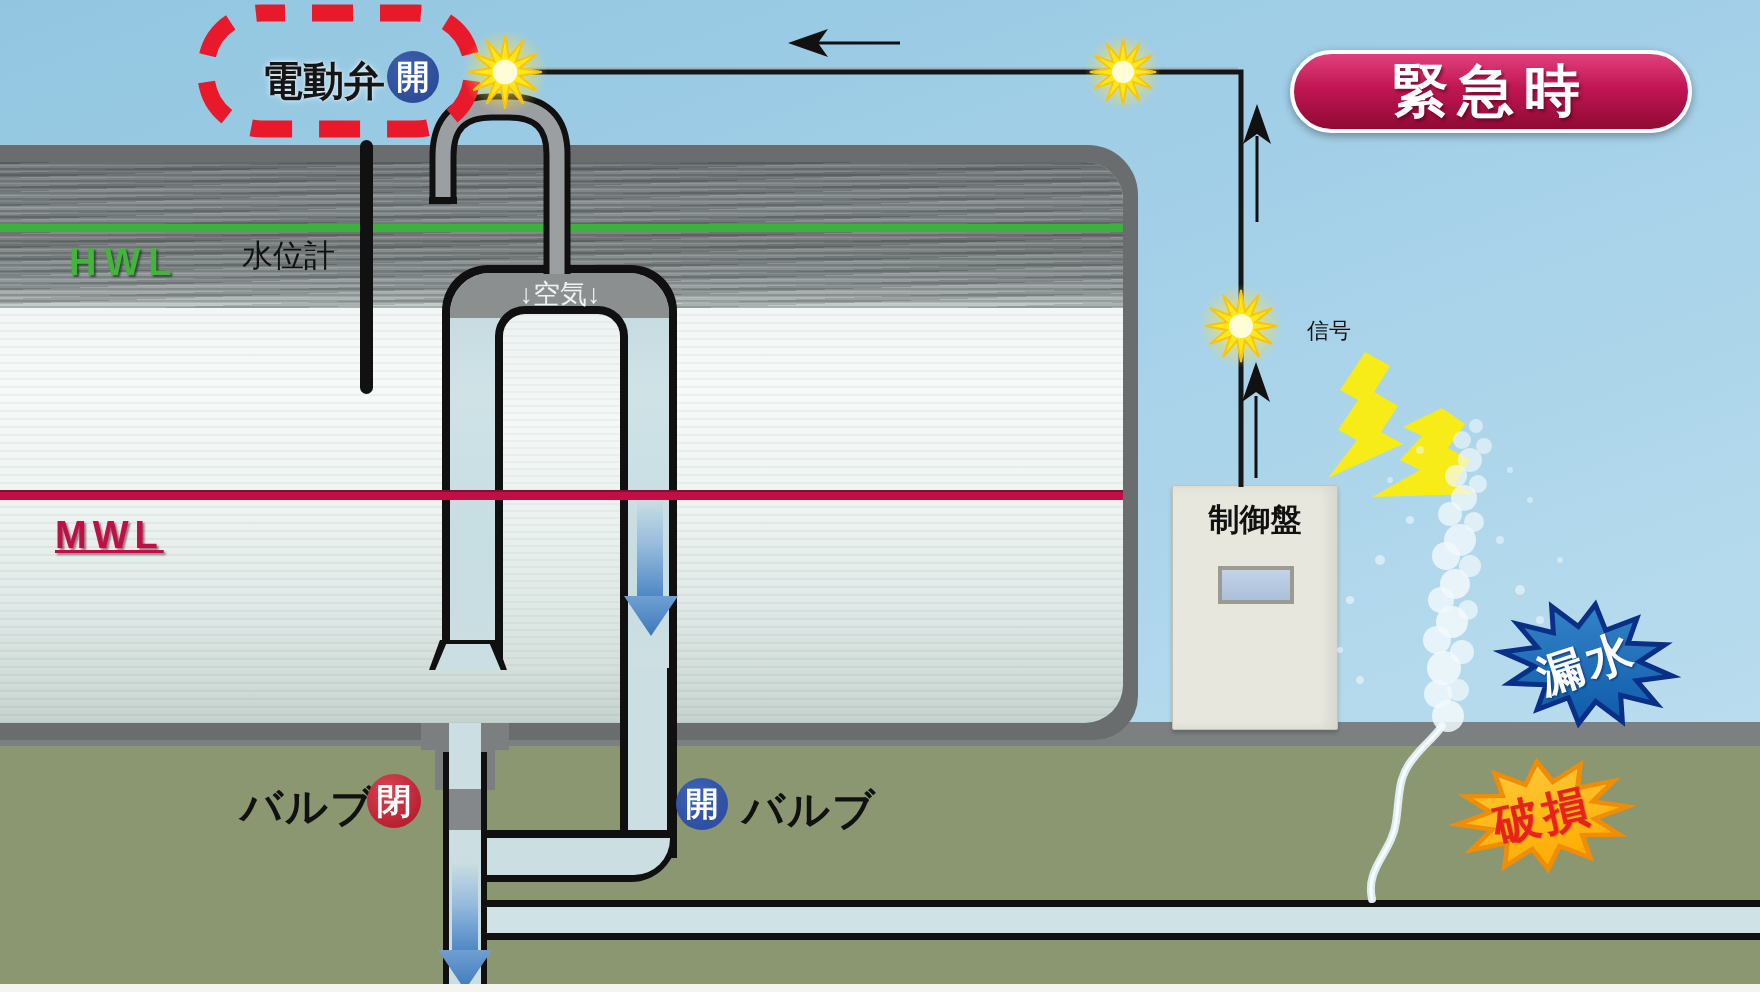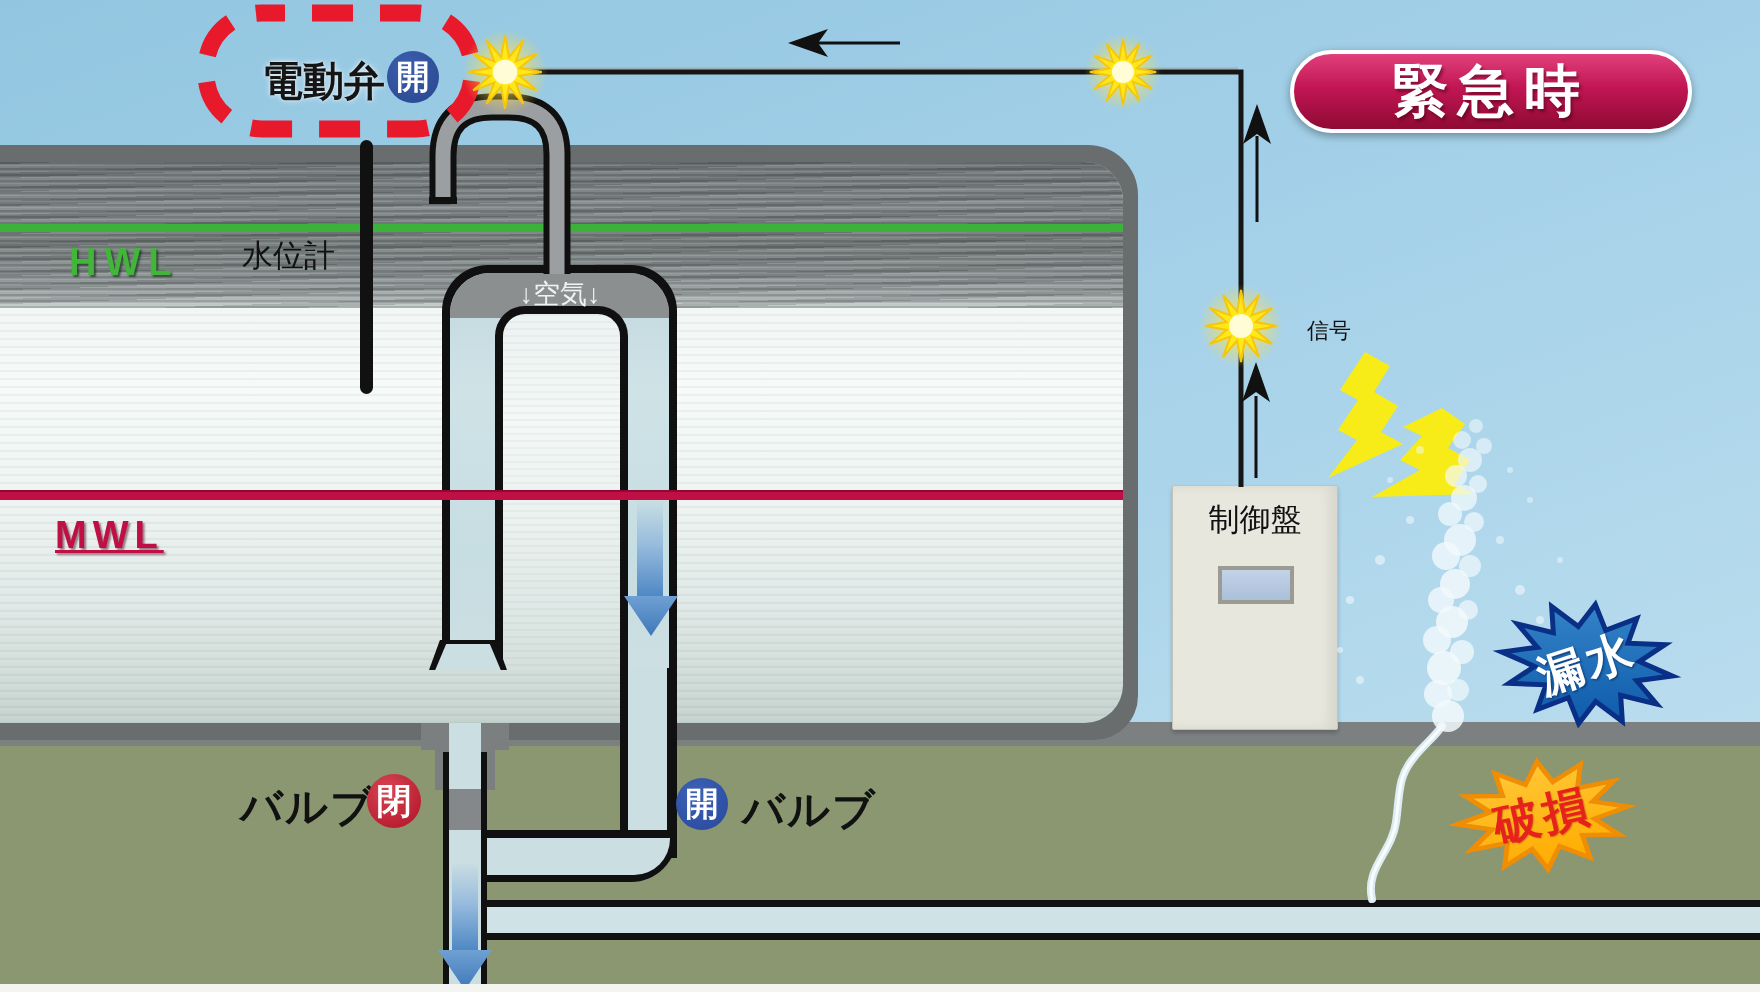--- a/index.html
+++ b/index.html
@@ -76,21 +76,21 @@
 
   
   .flow-shaft{width:26px;background:linear-gradient(180deg,rgba(110,160,210,0) 0%,rgba(140,180,220,.8) 45%,#4c86c4 100%);}
   .flow-head{width:54px;height:40px;background:linear-gradient(180deg,#6fa0d2,#3e78ba);
              clip-path:polygon(0 0,100% 0,50% 100%);}
 
   
   .panel{left:1172px;top:485px;width:166px;height:245px;background:#e8e7de;
          border:1px solid #c4c3b8;border-radius:2px;
          box-shadow:inset -8px 0 12px rgba(0,0,0,.07),0 3px 4px rgba(0,0,0,.2);}
-  .panel-title{left:0;top:13px;width:100%;text-align:center;font-size:31px;font-weight:normal;color:#111;}
+  .panel-title{left:0;top:13px;width:100%;text-align:center;font-size:31px;font-weight:bold;color:#111;}
   .panel-screen{left:45px;top:80px;width:76px;height:38px;border:4px solid #9b9b93;
                 background:linear-gradient(180deg,#c3d3e8,#aabfd9);}
 
   
   .jp{color:#111;}
   .valve-label{left:262px;top:54px;font-size:41px;font-weight:bold;color:#151515;
      text-shadow:0 0 6px rgba(225,240,250,.95),0 0 2px rgba(255,255,255,.9);}
   .badge{border-radius:50%;color:#fff;text-align:center;font-weight:bold;}
   .badge-open-top{left:387px;top:51px;width:52px;height:52px;line-height:52px;font-size:33px;
      background:radial-gradient(circle at 38% 30%,#3d5fae,#27458e);}

